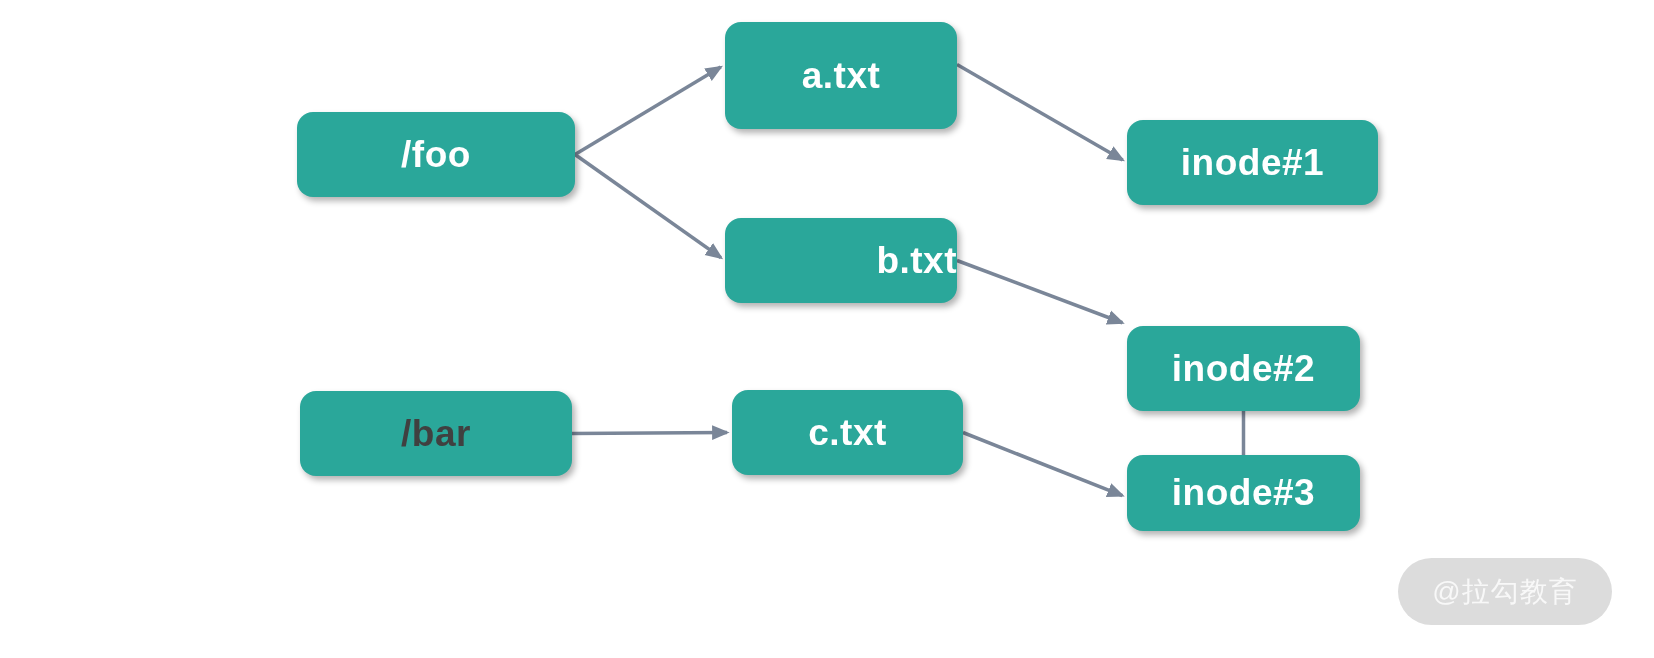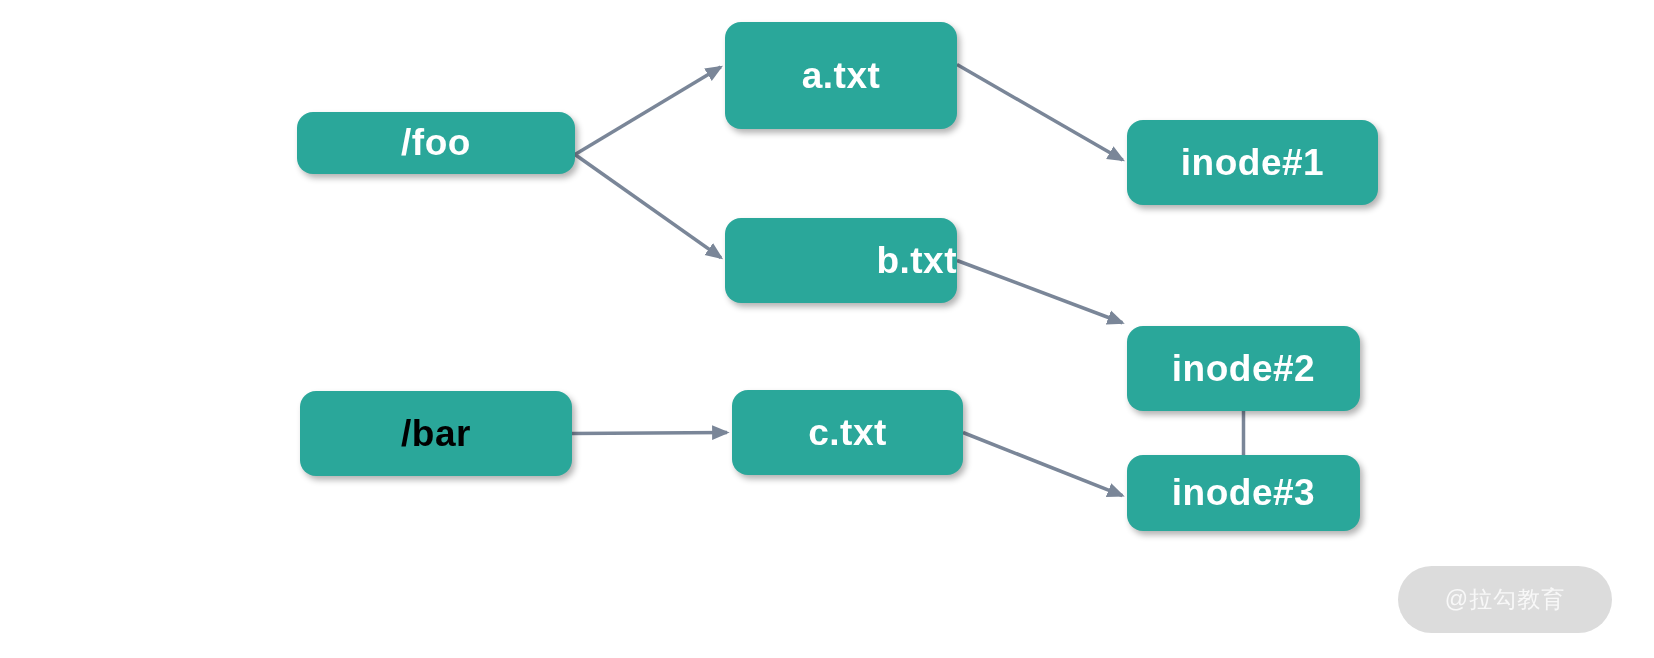--- a/index.html
+++ b/index.html
@@ -27,39 +27,39 @@
     display: flex;
     align-items: center;
     justify-content: center;
     color: #ffffff;
     font-size: 37px;
     font-weight: bold;
     letter-spacing: 0.5px;
     border-radius: 16px;
     box-shadow: 3px 4px 6px rgba(0, 0, 0, 0.30);
   }
-  .node-foo    { left: 297px;  top: 112px; width: 278px; height: 62px; }
+  .node-foo    { left: 297px;  top: 112px; width: 278px; height: 85px; }
   .node-a-txt  { left: 725px;  top: 22px;  width: 232px; height: 107px; }
   .node-b-txt  { left: 725px;  top: 218px; width: 232px; height: 85px; justify-content: flex-end; }
   .node-inode1 { left: 1127px; top: 120px; width: 251px; height: 85px; }
   .node-inode2 { left: 1127px; top: 282px; width: 233px; height: 85px; }
   .node-bar    { left: 300px;  top: 391px; width: 272px; height: 85px; }
   .node-c-txt  { left: 732px;  top: 390px; width: 231px; height: 85px; }
   .node-inode3 { left: 1127px; top: 455px; width: 233px; height: 76px; }
   .watermark {
     position: absolute;
     right: 42px;
-    bottom: 25px;
+    bottom: 33px;
     width: 214px;
     height: 67px;
     border-radius: 34px;
     display: flex;
     align-items: center;
     justify-content: center;
-    font-size: 23px;
+    font-size: 28px;
     letter-spacing: 1px;
     font-weight: normal;
   }
 </style>
 </head>
 <body>
 
 <div class="canvas">
 
   <svg id="edges-svg" xmlns="http://www.w3.org/2000/svg" viewBox="0 0 1654 658">
@@ -90,21 +90,21 @@
   </div>
 
   <div class="node node-inode1" style="background: rgb(42, 167, 154); color: rgb(255, 255, 255);">
     <span>inode#1</span>
   </div>
 
   <div class="node node-inode2" style="background: rgb(42, 167, 154); color: rgb(255, 255, 255); margin-top: 44px;">
     <span>inode#2</span>
   </div>
 
-  <div class="node node-bar" style="background: rgb(42, 167, 154); color: #000000;">
+  <div class="node node-bar" style="background: rgb(42, 167, 154); color: #404040;">
     <span>/bar</span>
   </div>
 
   <div class="node node-c-txt" style="background: rgb(42, 167, 154); color: rgb(255, 255, 255);">
     <span>c.txt</span>
   </div>
 
   <div class="node node-inode3" style="background: rgb(42, 167, 154); color: rgb(255, 255, 255);">
     <span>inode#3</span>
   </div>

